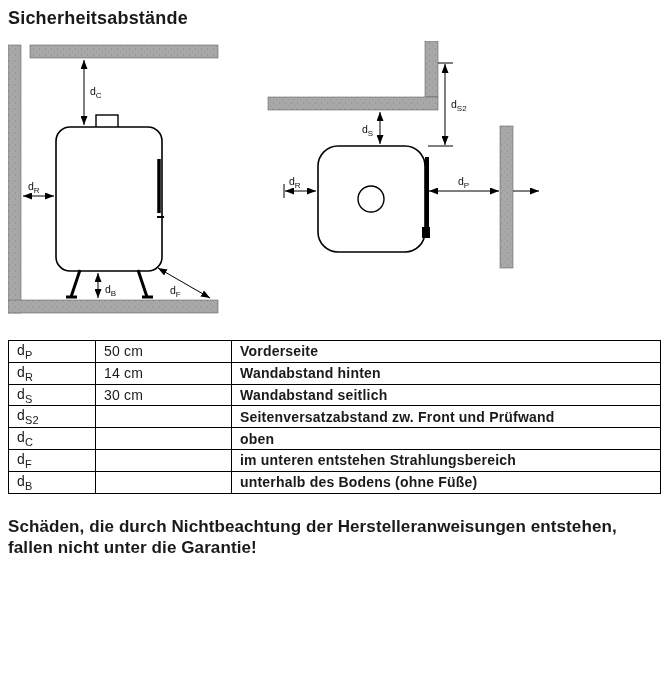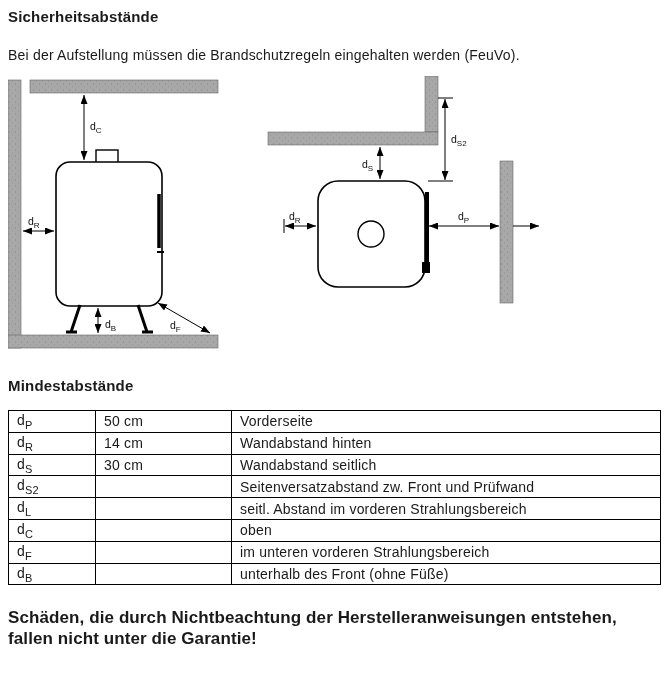--- a/index.html
+++ b/index.html
@@ -5,22 +5,22 @@
   * { margin: 0; padding: 0; box-sizing: border-box; }
   html, body { background: #ffffff; }
   body {
     width: 669px; height: 680px; overflow: hidden;
     font-family: "Liberation Sans", sans-serif;
     color: #1a1a1a;
   }
   .page { padding: 8px 8px 0 8px; }
 
   .doc-title {
-    font-size: 15px; font-weight: bold; letter-spacing: .2px;
-    margin-bottom: 20px;
+    font-size: 18px; font-weight: bold; letter-spacing: .2px;
+    margin-bottom: 12px;
   }
   .intro { margin-bottom: 10px; }
   .intro .line {
     font-size: 14px; line-height: 21px; letter-spacing: .2px;
     white-space: nowrap;
   }
 
   .diagram-wrap { margin: 2px 0 10px 0; }
 
   .section-title {
@@ -37,42 +37,41 @@
   table.clearances td {
     border: 1px solid #000;
     height: 20px;
     padding: 1px 6px 1px 8px;
     letter-spacing: .2px;
     vertical-align: middle;
     overflow: hidden; white-space: nowrap;
   }
   td.col-sym { width: 87px; }
   td.col-val { width: 136px; }
-  td.col-desc { width: 429px; }
+  td.col-desc { width: 429px; font-weight: bold; }
   sub { font-size: 11px; }
 
   .warning { margin-top: 22px; }
   .warning .line {
     font-size: 17px; font-weight: bold; line-height: 21px;
     letter-spacing: .1px; white-space: nowrap;
   }
 
   
   .dim-label { font-size: 10.5px; fill: #111; font-family: "Liberation Sans", sans-serif; }
   .dim-label .sub { font-size: 8px; }
 </style>
 </head>
 <body>
 
 <div class="page">
 
   <div class="doc-title">Sicherheitsabstände</div>
 
   <div class="intro">
-    <div class="line">Bei der Aufstellung müssen die Brandschutzregeln eingehalten werden (FeuVo).</div>
   </div>
 
   <div class="diagram-wrap">
     <svg width="540" height="285" viewBox="0 0 540 285">
       <defs>
         <marker id="ah" markerWidth="9" markerHeight="7" refX="9" refY="3.5" orient="auto-start-reverse" markerUnits="userSpaceOnUse">
           <path d="M0,0 L9,3.5 L0,7 Z" fill="#000"></path>
         </marker>
         <pattern id="wallTex" width="6" height="6" patternUnits="userSpaceOnUse">
           <rect width="6" height="6" fill="#a8a8a8"></rect>
@@ -132,21 +131,20 @@
         <line x1="277" y1="150" x2="308" y2="150" stroke="#000" stroke-width="1" marker-start="url(#ah)" marker-end="url(#ah)"></line>
         <text x="281" y="144" class="dim-label"><tspan>d</tspan><tspan class="sub" dy="3">R</tspan></text>
 
         <line x1="421" y1="150" x2="491" y2="150" stroke="#000" stroke-width="1" marker-start="url(#ah)" marker-end="url(#ah)"></line>
         <line x1="505" y1="150" x2="531" y2="150" stroke="#000" stroke-width="1" marker-end="url(#ah)"></line>
         <text x="450" y="144" class="dim-label"><tspan>d</tspan><tspan class="sub" dy="3">P</tspan></text>
       </g>
     </svg>
   </div>
 
-  <div class="section-title">Mindestabstände</div>
 
   <table class="clearances">
     <tbody>
       <tr>
         <td class="col-sym"><span>d</span><sub>P</sub></td>
         <td class="col-val">50 cm</td>
         <td class="col-desc">Vorderseite</td>
       </tr>
       <tr>
         <td class="col-sym"><span>d</span><sub>R</sub></td>
@@ -157,38 +155,33 @@
         <td class="col-sym"><span>d</span><sub>S</sub></td>
         <td class="col-val">30 cm</td>
         <td class="col-desc">Wandabstand seitlich</td>
       </tr>
       <tr>
         <td class="col-sym"><span>d</span><sub>S2</sub></td>
         <td class="col-val"></td>
         <td class="col-desc">Seitenversatzabstand zw. Front und Prüfwand</td>
       </tr>
       <tr>
-        <td class="col-sym"><span>d</span><sub>L</sub></td>
-        <td class="col-val"></td>
-        <td class="col-desc">seitl. Abstand im vorderen Strahlungsbereich</td>
-      </tr>
-      <tr>
         <td class="col-sym"><span>d</span><sub>C</sub></td>
         <td class="col-val"></td>
         <td class="col-desc">oben</td>
       </tr>
       <tr>
         <td class="col-sym"><span>d</span><sub>F</sub></td>
         <td class="col-val"></td>
-        <td class="col-desc">im unteren vorderen Strahlungsbereich</td>
+        <td class="col-desc">im unteren entstehen Strahlungsbereich</td>
       </tr>
       <tr>
         <td class="col-sym"><span>d</span><sub>B</sub></td>
         <td class="col-val"></td>
-        <td class="col-desc">unterhalb des Front (ohne Füße)</td>
+        <td class="col-desc">unterhalb des Bodens (ohne Füße)</td>
       </tr>
     </tbody>
   </table>
 
   <div class="warning">
     <div class="line">Schäden, die durch Nichtbeachtung der Herstelleranweisungen entstehen,</div>
     <div class="line">fallen nicht unter die Garantie!</div>
   </div>
 
 </div>

